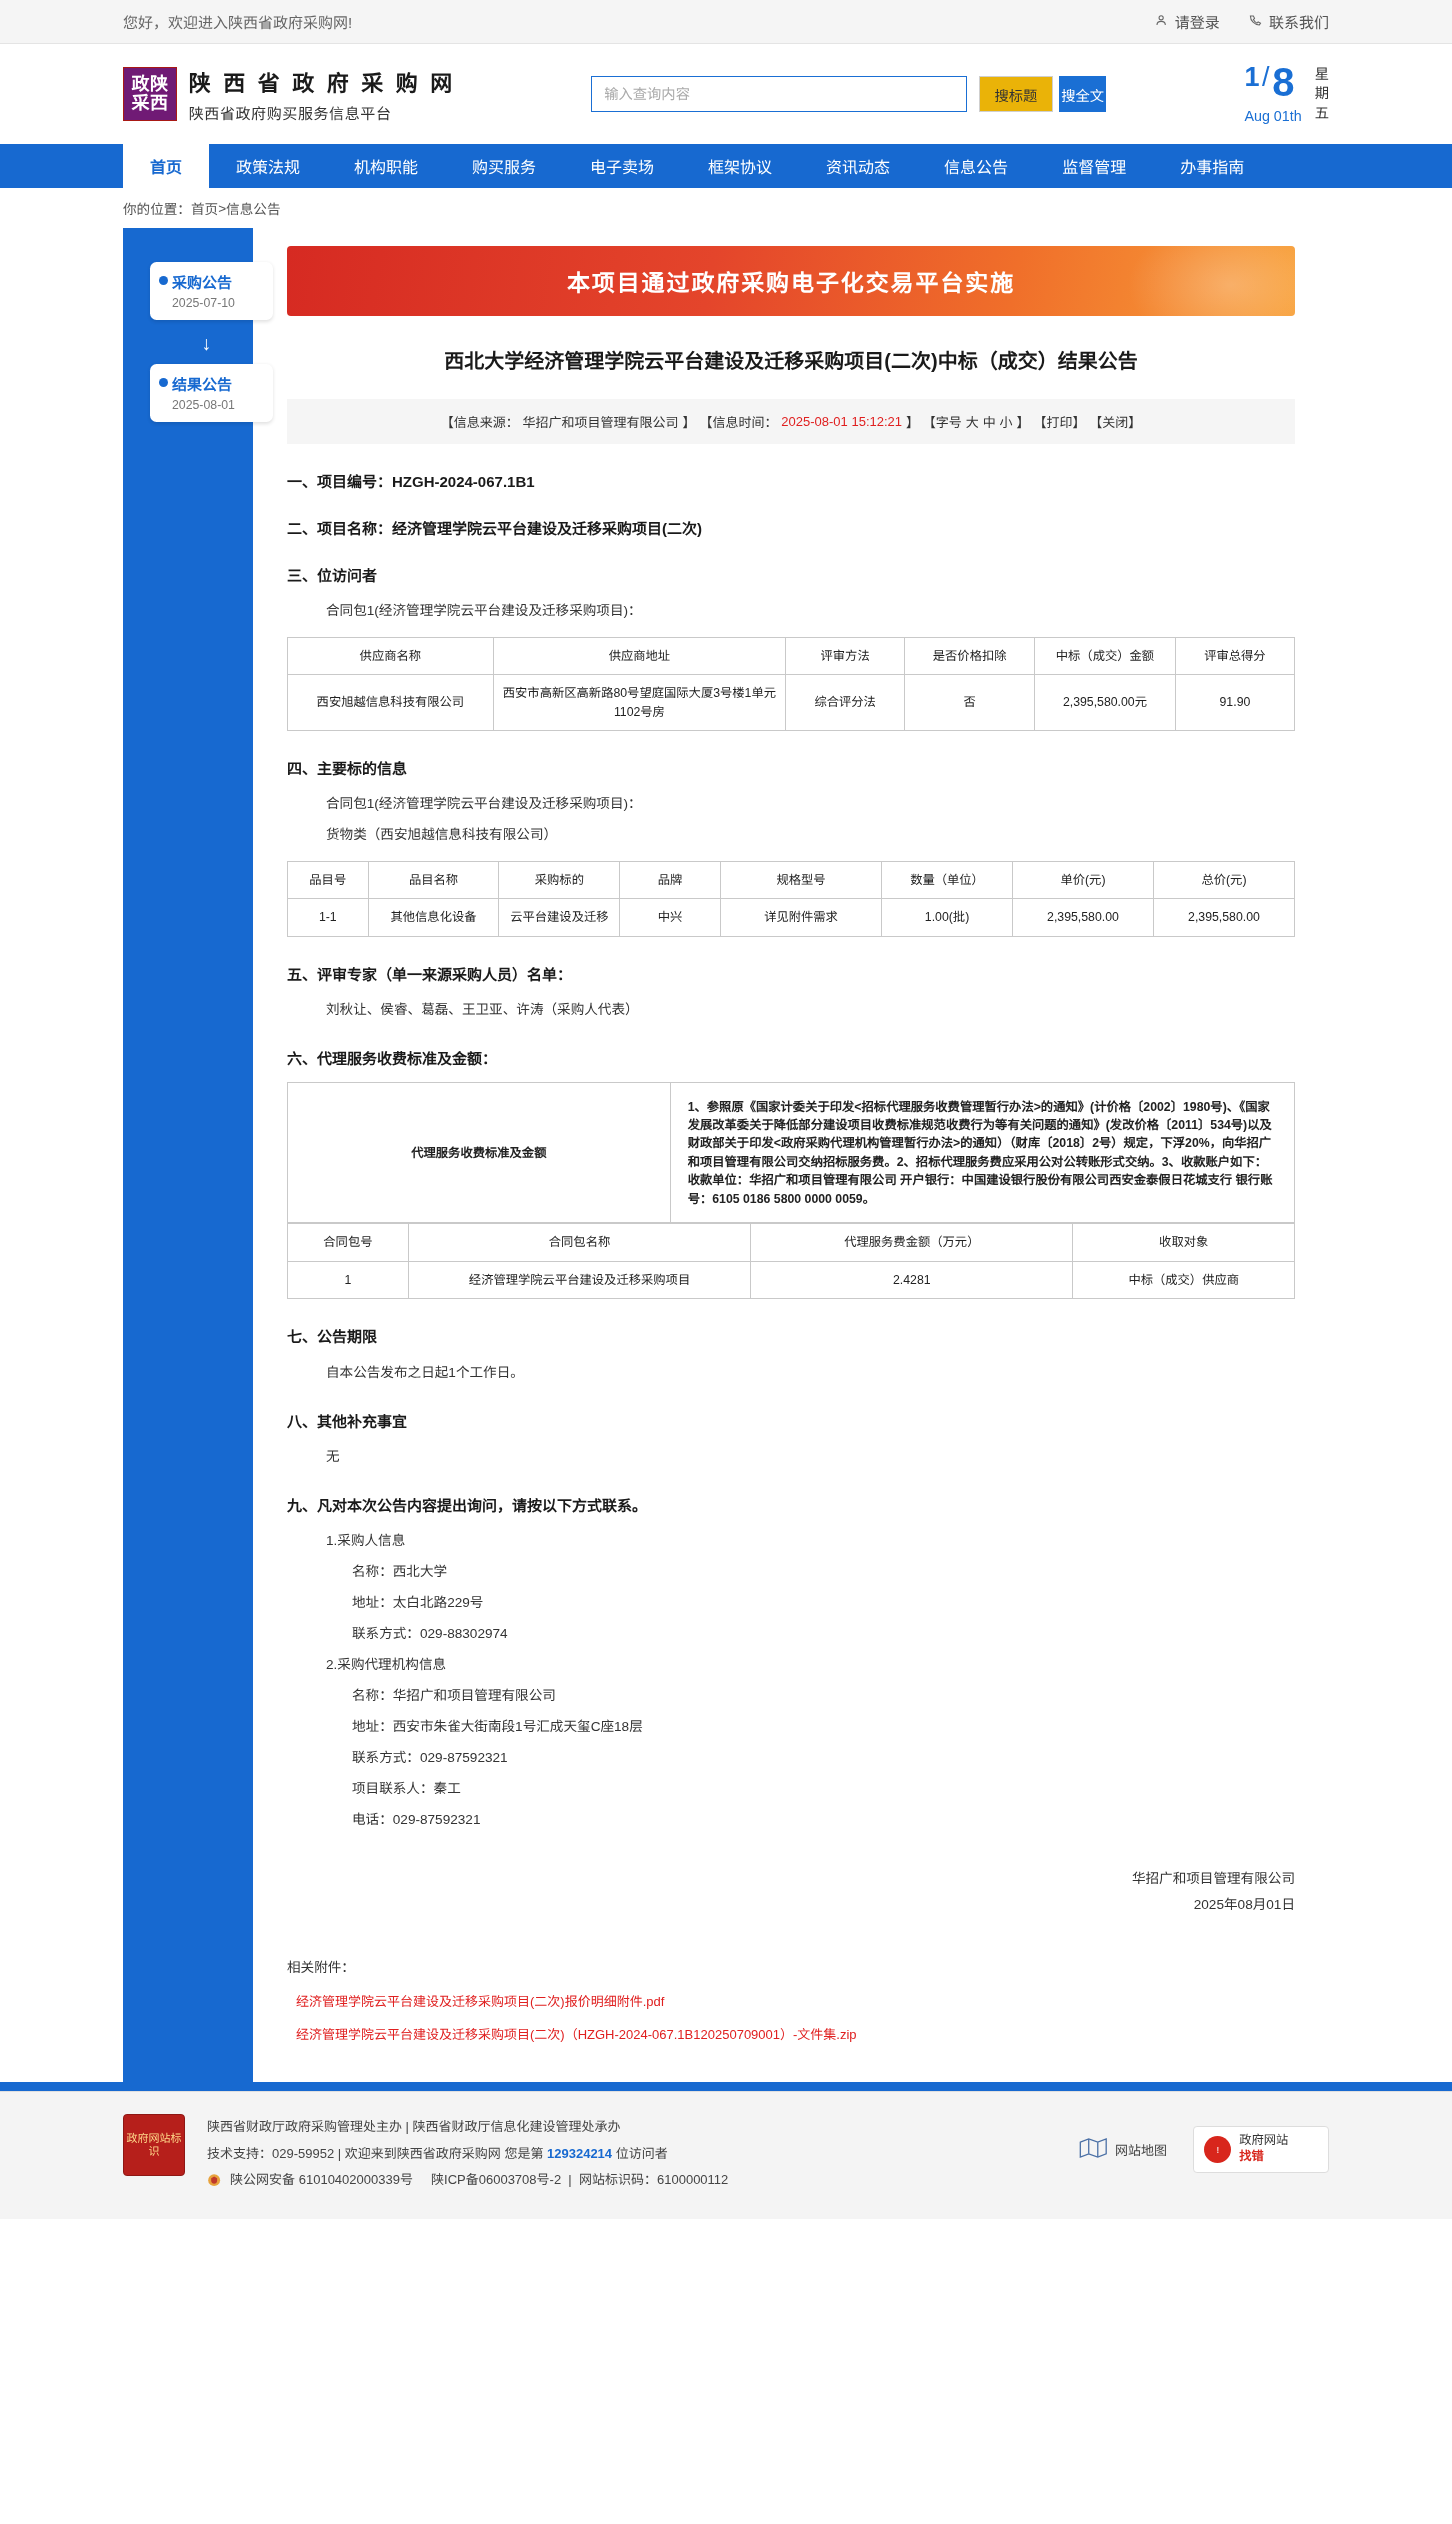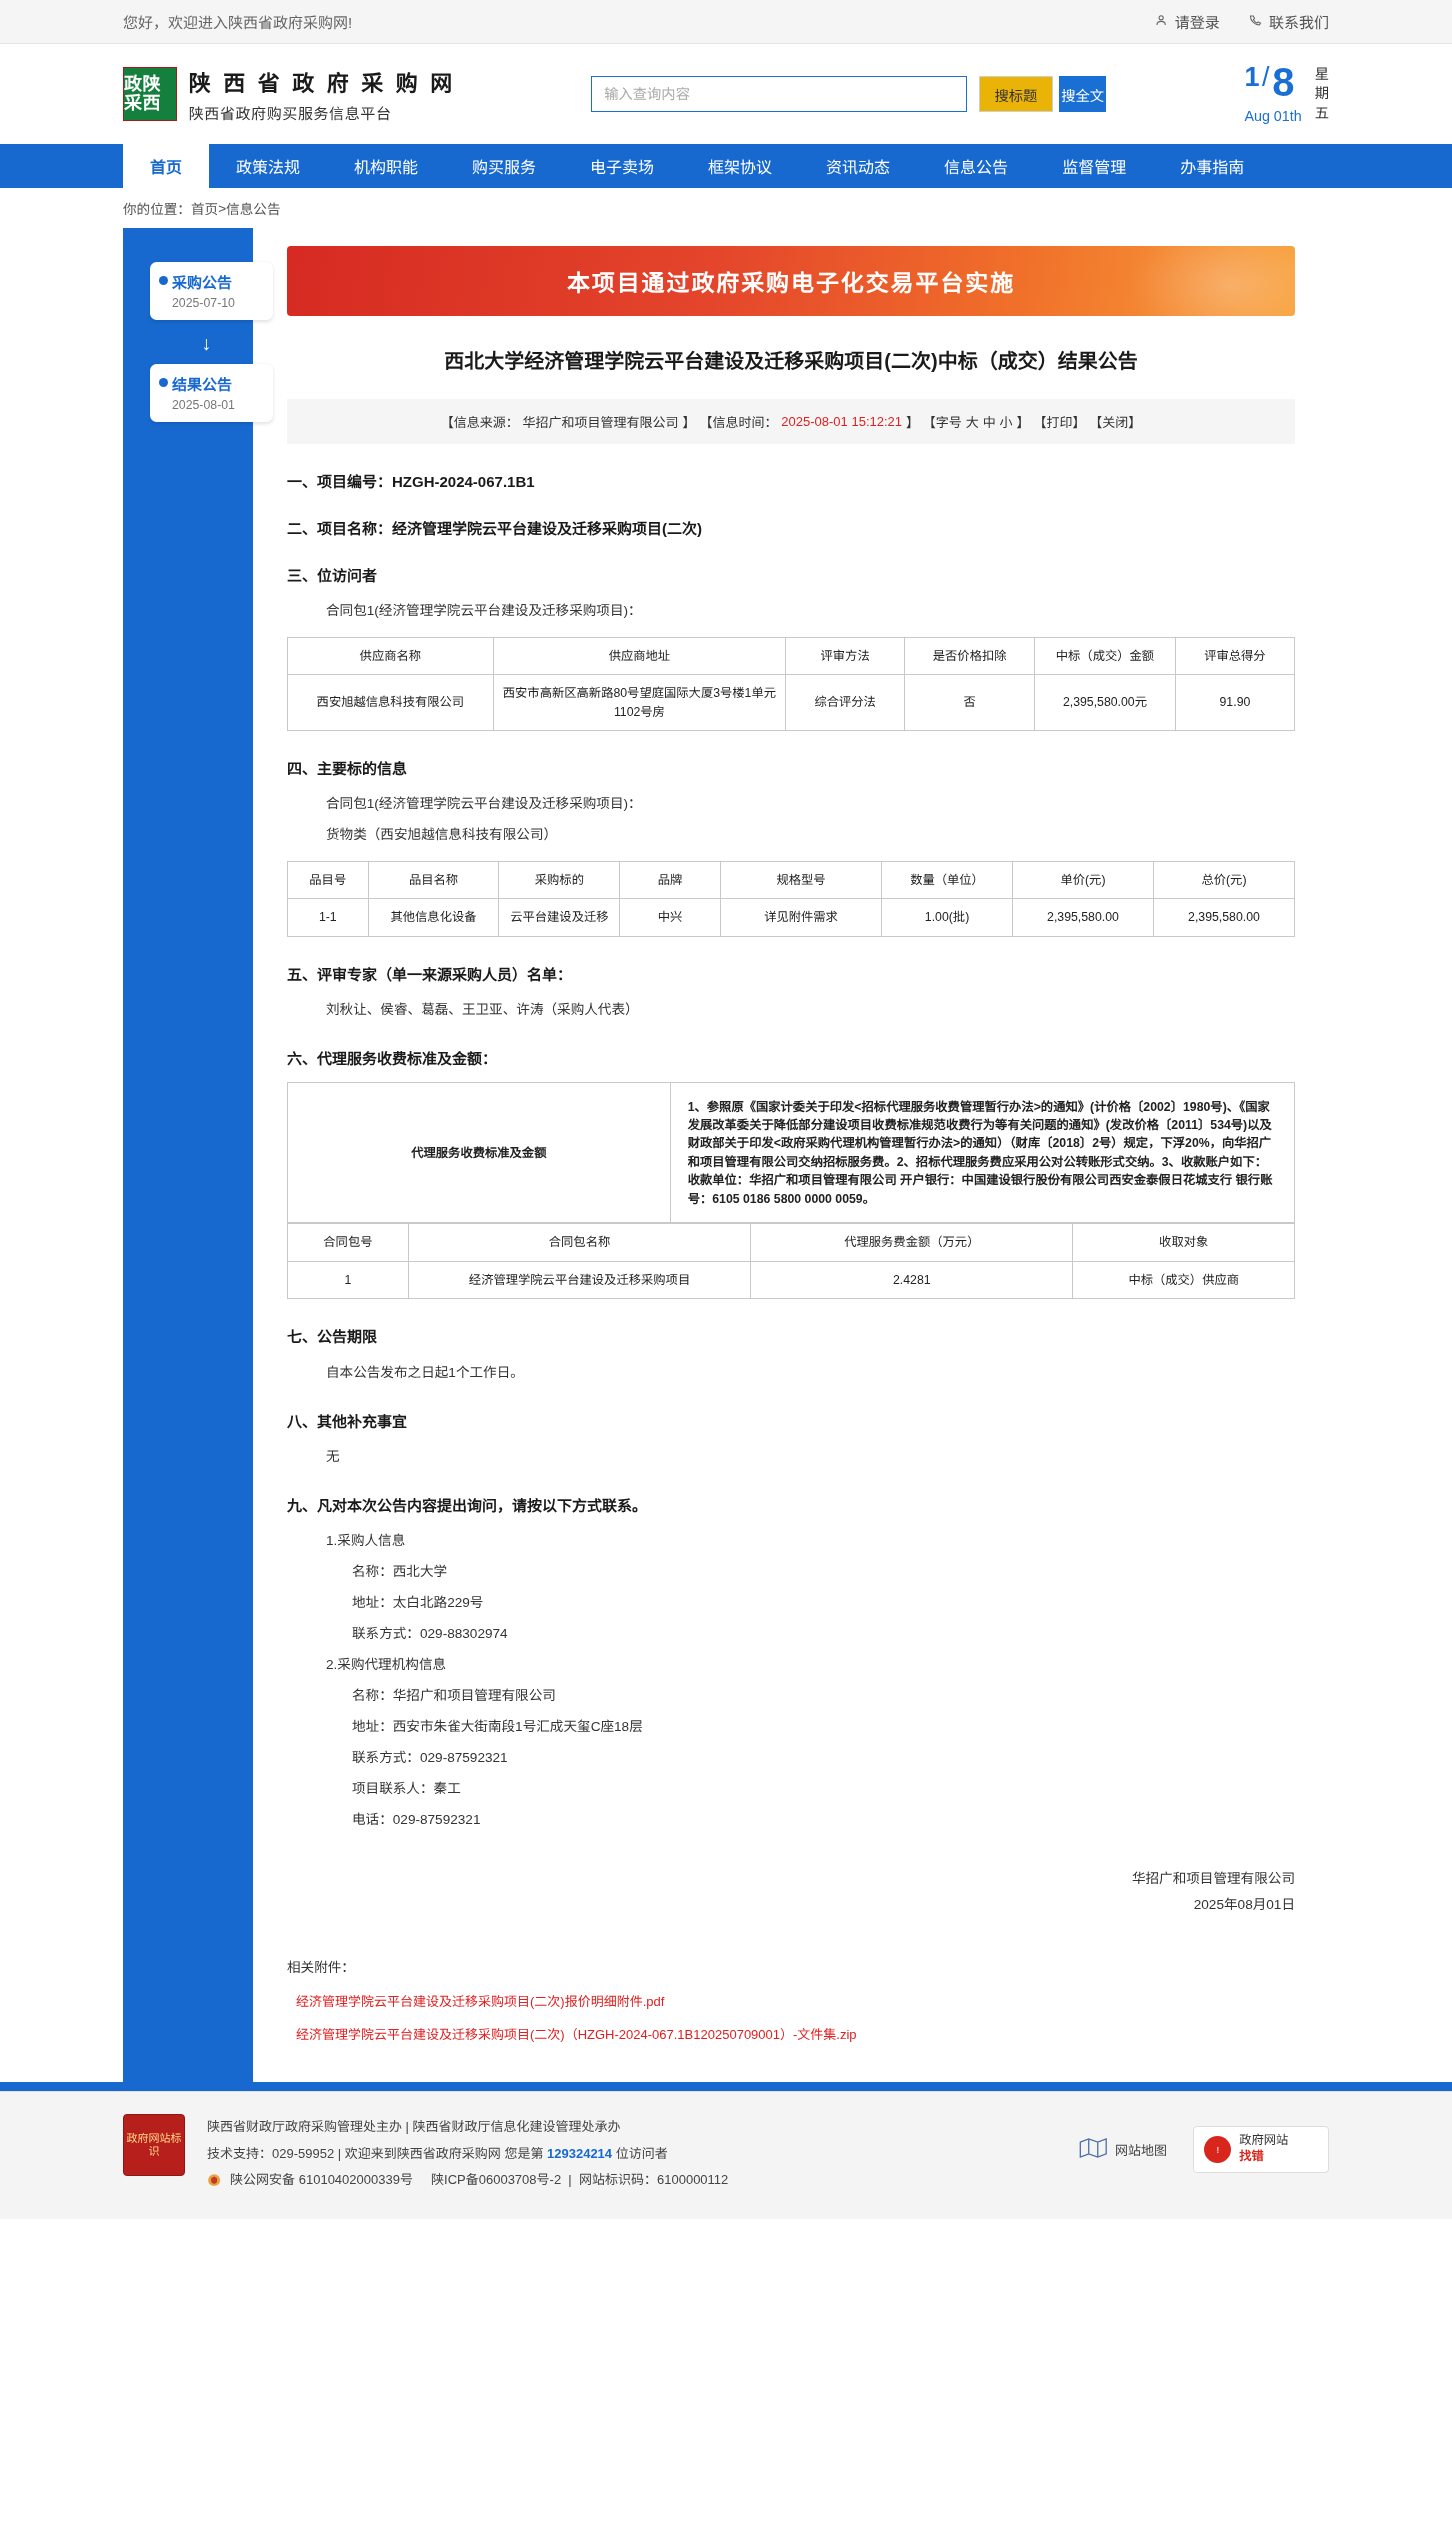--- a/index.html
+++ b/index.html
@@ -31,22 +31,22 @@
   
   .header {
     height: 100px;
     display: flex;
     align-items: center;
     padding: 0 123px;
     background: #fff;
   }
   .logo-block { display: flex; align-items: center; gap: 11.7px; }
   .logo-mark {
-    width: 54px; height: 54px; background: #15803d; color: #fff;
-    display: flex; flex-direction: column; justify-content: center;
+    width: 54px; height: 54px; background: #701a75; color: #fff;
+    display: flex; flex-direction: column; align-items: center; justify-content: center;
     font-size: 18px; line-height: 1.05; font-weight: bold; letter-spacing: 0.6px;
     border: 1.9px solid #a91915;
   }
   .logo-text .l1 { font-size: 22px; font-weight: bold; color: #1a1a1a; letter-spacing: 3.2px; }
   .logo-text .l2 { font-size: 15px; color: #333; margin-top: 4.5px; letter-spacing: 0.6px; }
 
   .search-wrap { margin-left: 136px; display: flex; align-items: center; }
   .search-input {
     width: 376px; height: 36px; border: 1.3px solid #1a6fd4; background: #fff;
     font-size: 14.3px; padding: 0 11.7px; color: #333; outline: none;

